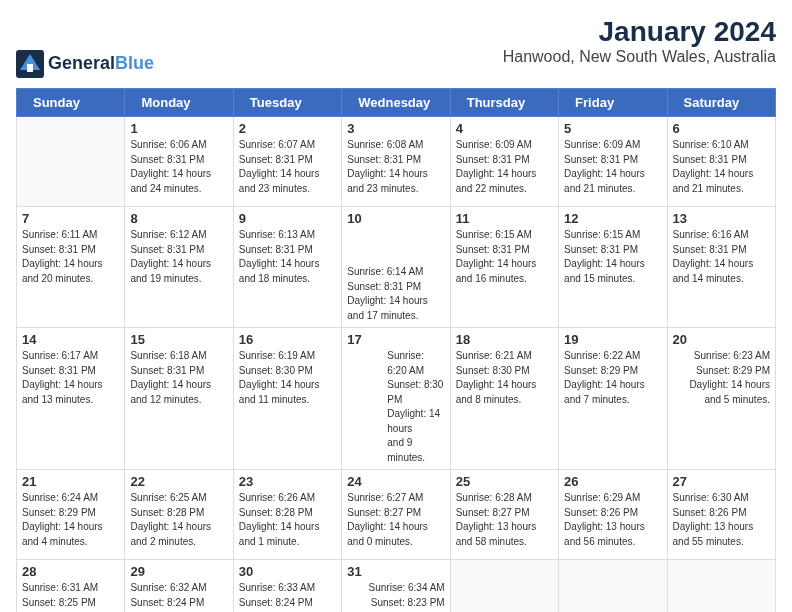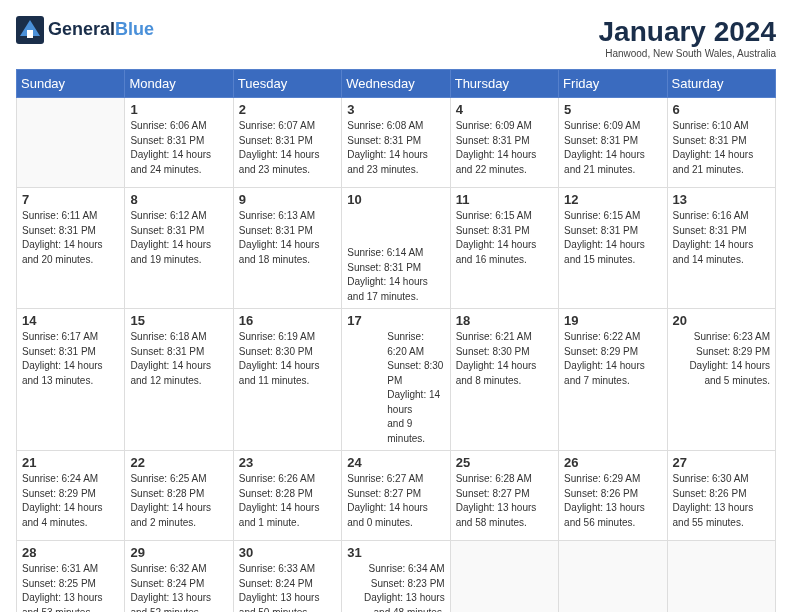--- a/index.html
+++ b/index.html
@@ -12,20 +12,21 @@
     }
     .header {
       display: flex;
       justify-content: space-between;
       align-items: flex-start;
       margin-bottom: 10px;
     }
     .logo {
       display: flex;
       align-items: center;
+      margin-top: 34px;
     }
     .logo-text {
       font-size: 18px;
       font-weight: bold;
       color: #1a2e4a;
       line-height: 1.1;
     }
     .logo-text span {
       color: #4a90d9;
     }
@@ -36,34 +37,34 @@
     }
     .title-block {
       text-align: right;
     }
     .month-title {
       font-size: 28px;
       font-weight: bold;
       color: #1a2e4a;
     }
     .location {
-      font-size: 10px;
+      font-size: 16px;
       color: #444;
     }
     table {
       width: 100%;
       border-collapse: collapse;
       table-layout: fixed;
     }
     th {
       background: #3a6bbf;
       color: #fff;
       font-size: 13px;
-      font-weight: normal;
-      padding: 6px 4px;
+      font-weight: bold;
+      padding: 6px 16px;
       text-align: left;
       border: 1px solid #5580cc;
     }
     td {
       border: 1px solid #ddd;
       vertical-align: top;
       padding: 4px 5px;
       font-size: 10.5px;
       color: #333;
       height: 90px;

